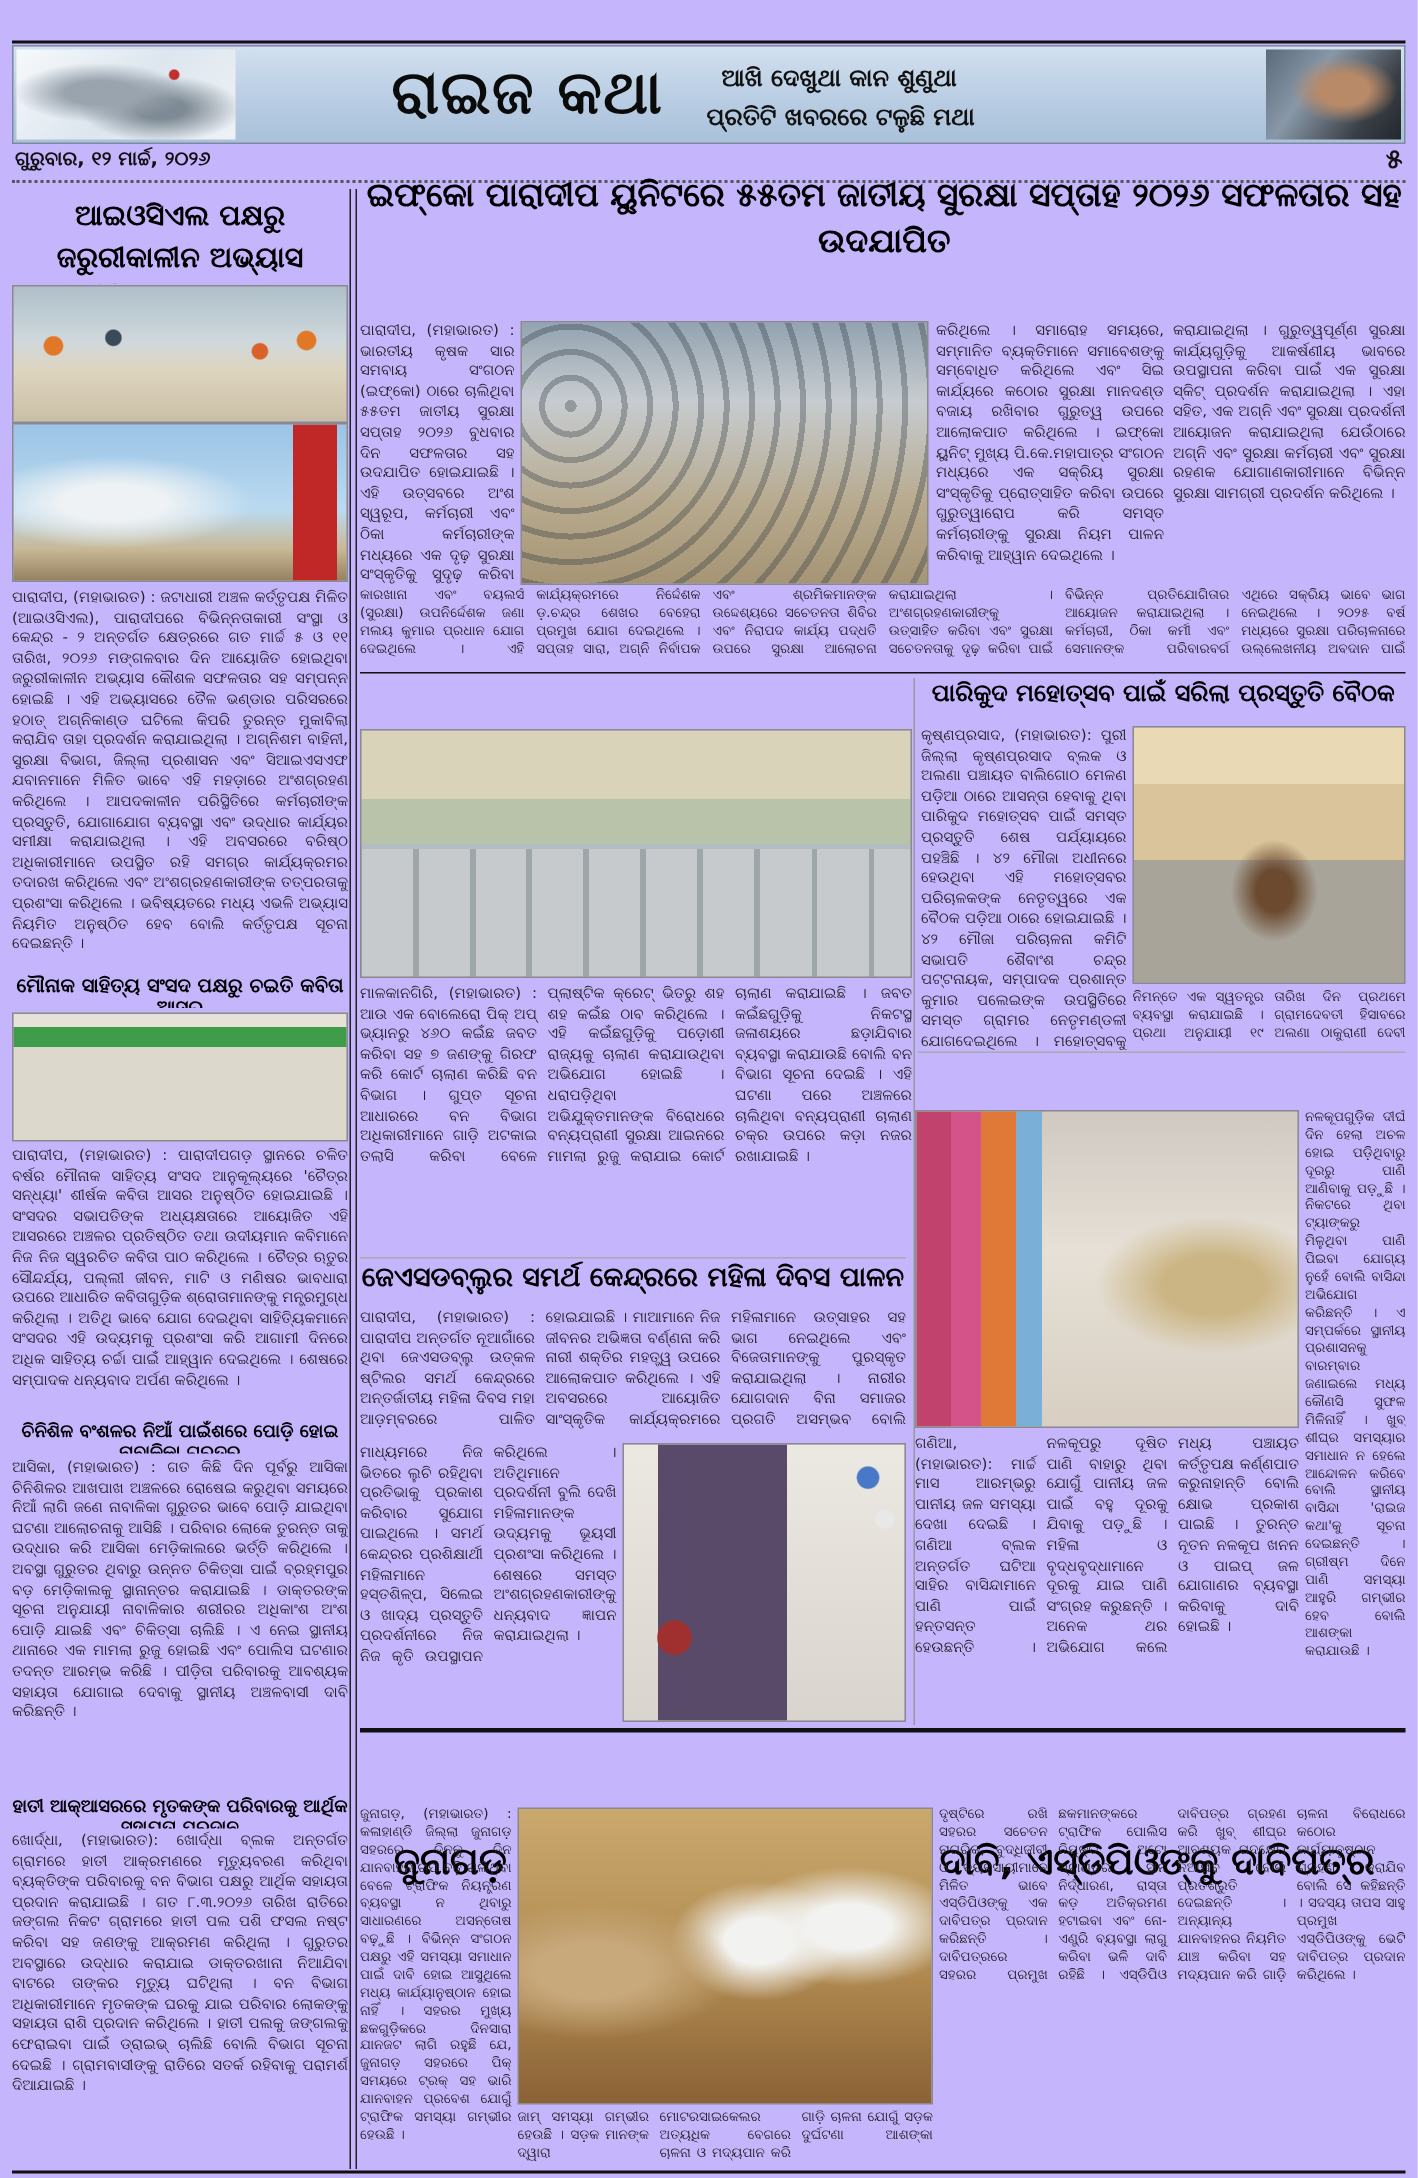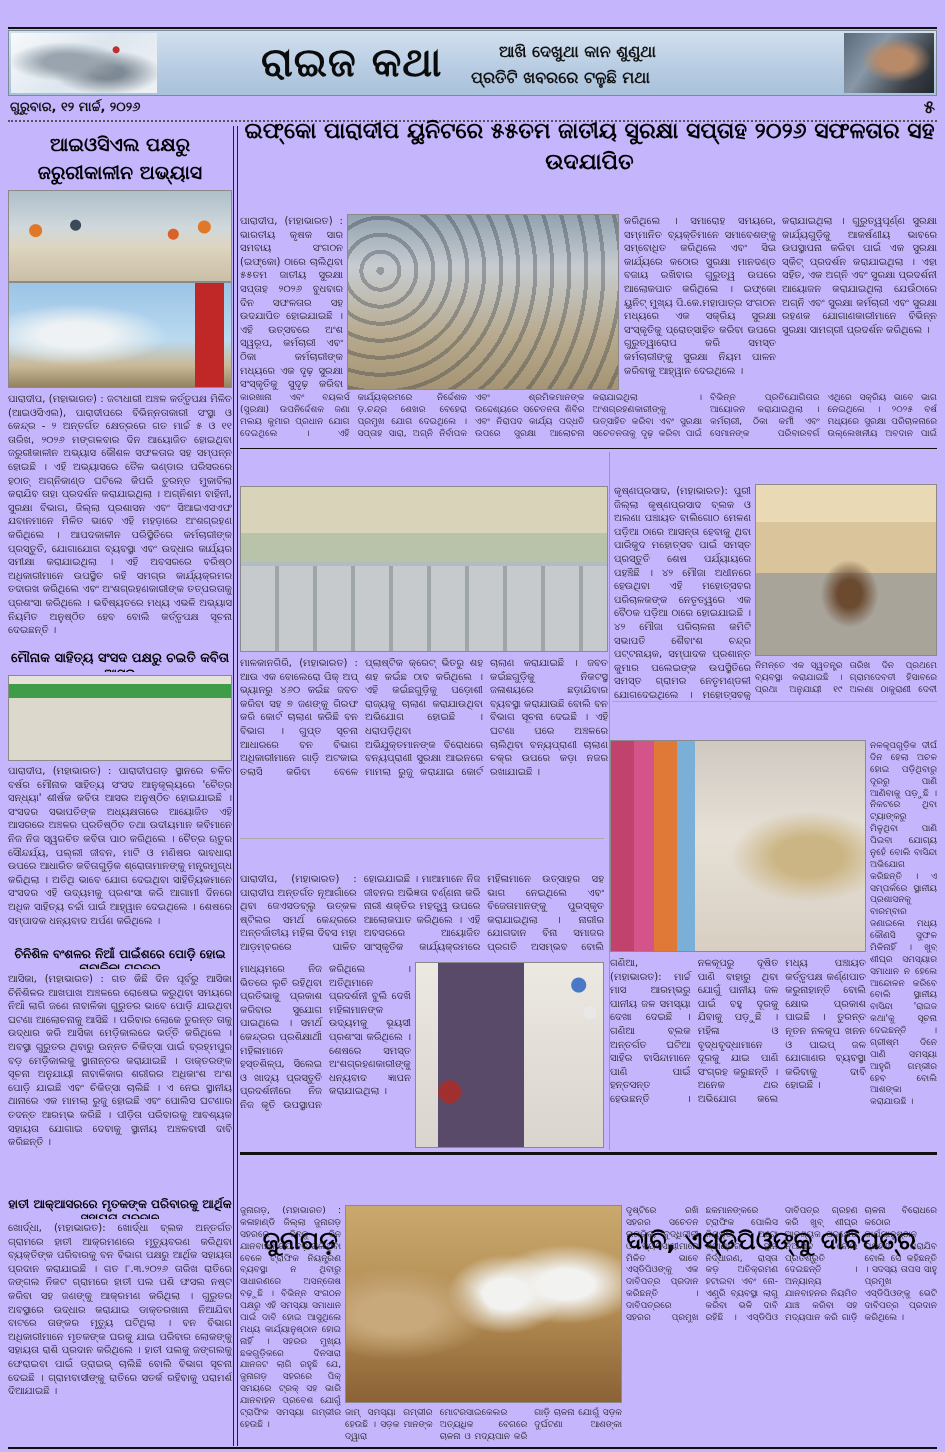--- a/index.html
+++ b/index.html
@@ -81,21 +81,21 @@
 </style>
 </head>
 <body>
 
 <div id="page">
 
   <div class="abs hrule" style="left:8px;top:27px;width:929px;height:2px;"></div>
   <div class="abs" id="masthead" style="left:8px;top:30px;width:929px;height:66px;">
     <div class="abs photo ph-sketch" style="left:2px;top:2px;width:146px;height:60px;border:none;"></div>
     <div class="abs" id="masthead-title" style="left:252px;top:8px;">ରାଇଜ କଥା</div>
-    <div class="abs tagline" style="left:490px;top:11px;">ଆଖି ଦେଖୁଥା କାନ ଶୁଣୁଥା</div>
+    <div class="abs tagline" style="left:472px;top:11px;">ଆଖି ଦେଖୁଥା କାନ ଶୁଣୁଥା</div>
     <div class="abs tagline" style="left:462px;top:37px;">ପ୍ରତିଟି ଖବରରେ ଟଳୁଛି ମଥା</div>
     <div class="abs photo ph-child" style="left:835px;top:2px;width:90px;height:60px;border:none;"></div>
   </div>
 
   <div class="abs" id="dateline" style="left:10px;top:99px;text-align:center;">ଗୁରୁବାର, ୧୨ ମାର୍ଚ୍ଚ, ୨୦୨୬</div>
   <div class="abs" id="pagenum" style="left:900px;top:96px;width:35px;">୫</div>
   <div class="abs dotted" style="left:8px;top:120px;width:929px;"></div>
 
   <div class="abs vrule-double" style="left:233px;top:126px;height:1320px;"></div>
 
@@ -120,30 +120,32 @@
   <div class="abs bodytext" style="left:624px;top:214px;width:152px;height:176px;">କରିଥିଲେ । ସମାରୋହ ସମୟରେ, ସମ୍ମାନିତ ବ୍ୟକ୍ତିମାନେ ସମାବେଶଙ୍କୁ ସମ୍ବୋଧିତ କରିଥିଲେ ଏବଂ ସିଇ କାର୍ଯ୍ୟରେ କଠୋର ସୁରକ୍ଷା ମାନଦଣ୍ଡ ବଜାୟ ରଖିବାର ଗୁରୁତ୍ୱ ଉପରେ ଆଲୋକପାତ କରିଥିଲେ । ଇଫ୍କୋ ୟୁନିଟ୍ ମୁଖ୍ୟ ପି.କେ.ମହାପାତ୍ର ସଂଗଠନ ମଧ୍ୟରେ ଏକ ସକ୍ରିୟ ସୁରକ୍ଷା ସଂସ୍କୃତିକୁ ପ୍ରୋତ୍ସାହିତ କରିବା ଉପରେ ଗୁରୁତ୍ୱାରୋପ କରି ସମସ୍ତ କର୍ମଚାରୀଙ୍କୁ ସୁରକ୍ଷା ନିୟମ ପାଳନ କରିବାକୁ ଆହ୍ୱାନ ଦେଇଥିଲେ ।</div>
   <div class="abs bodytext" style="left:782px;top:214px;width:155px;height:176px;">କରାଯାଇଥିଲା । ଗୁରୁତ୍ୱପୂର୍ଣ୍ଣ ସୁରକ୍ଷା କାର୍ଯ୍ୟଗୁଡ଼ିକୁ ଆକର୍ଷଣୀୟ ଭାବରେ ଉପସ୍ଥାପନା କରିବା ପାଇଁ ଏକ ସୁରକ୍ଷା ସ୍କିଟ୍ ପ୍ରଦର୍ଶନ କରାଯାଇଥିଲା । ଏହା ସହିତ, ଏକ ଅଗ୍ନି ଏବଂ ସୁରକ୍ଷା ପ୍ରଦର୍ଶନୀ ଆୟୋଜନ କରାଯାଇଥିଲା ଯେଉଁଠାରେ ଅଗ୍ନି ଏବଂ ସୁରକ୍ଷା କର୍ମଚାରୀ ଏବଂ ସୁରକ୍ଷା ରହଣକ ଯୋଗାଣକାରୀମାନେ ବିଭିନ୍ନ ସୁରକ୍ଷା ସାମଗ୍ରୀ ପ୍ରଦର୍ଶନ କରିଥିଲେ ।</div>
   <div class="abs bodytext small cols6" style="left:240px;top:392px;width:697px;height:54px;">କାରଖାନା ଏବଂ ବୟଲର୍ସ (ସୁରକ୍ଷା) ଉପନିର୍ଦ୍ଦେଶକ ଜଣା ମଲୟ କୁମାର ପ୍ରଧାନ ଯୋଗ ଦେଇଥିଲେ । ଏହି କାର୍ଯ୍ୟକ୍ରମରେ ନିର୍ଦ୍ଦେଶକ ଡ଼.ଚନ୍ଦ୍ର ଶେଖର ବେହେରା ପ୍ରମୁଖ ଯୋଗ ଦେଇଥିଲେ । ସପ୍ତାହ ସାରା, ଅଗ୍ନି ନିର୍ବାପକ ଏବଂ ଶ୍ରମିକମାନଙ୍କ ଉଦ୍ଦେଶ୍ୟରେ ସଚେତନତା ଶିବିର ଏବଂ ନିରାପଦ କାର୍ଯ୍ୟ ପଦ୍ଧତି ଉପରେ ସୁରକ୍ଷା ଆଲୋଚନା କରାଯାଇଥିଲା । ଅଂଶଗ୍ରହଣକାରୀଙ୍କୁ ଉତ୍ସାହିତ କରିବା ଏବଂ ସୁରକ୍ଷା ସଚେତନତାକୁ ଦୃଢ଼ କରିବା ପାଇଁ ବିଭିନ୍ନ ପ୍ରତିଯୋଗିତାର ଆୟୋଜନ କରାଯାଇଥିଲା । କର୍ମଚାରୀ, ଠିକା କର୍ମୀ ଏବଂ ସେମାନଙ୍କ ପରିବାରବର୍ଗ ଏଥିରେ ସକ୍ରିୟ ଭାବେ ଭାଗ ନେଇଥିଲେ । ୨୦୨୫ ବର୍ଷ ମଧ୍ୟରେ ସୁରକ୍ଷା ପରିଚାଳନାରେ ଉଲ୍ଲେଖନୀୟ ଅବଦାନ ପାଇଁ ଠିକା କର୍ମଚାରୀ ଏବଂ ୫୫ତମ ଜାତୀୟ ସୁରକ୍ଷା ସପ୍ତାହ ୨୦୨୬ର ସଫଳତାର ସହିତ ଆୟୋଜନ କରିବାରେ ସହଯୋଗ କରିଥିବା ବ୍ୟକ୍ତିବିଶେଷଙ୍କୁ ମଧ୍ୟ ସମ୍ମାନିତ କରାଯାଇ ପ୍ରଶଂସା କରାଯାଇଥିଲା ।</div>
   <div class="abs hrule" style="left:240px;top:448px;width:697px;height:1px;"></div>
 
   <div class="abs vrule" style="left:609px;top:452px;height:698px;"></div>
 
   <div class="abs photo ph-turtles" style="left:240px;top:486px;width:368px;height:166px;"></div>
   <div class="abs bodytext cols3" style="left:240px;top:656px;width:368px;height:182px;">ମାଳକାନଗିରି, (ମହାଭାରତ) : ଆଉ ଏକ ବୋଲେରୋ ପିକ୍ ଅପ୍ ଭ୍ୟାନରୁ ୪୬୦ କଇଁଛ ଜବତ କରିବା ସହ ୭ ଜଣଙ୍କୁ ଗିରଫ କରି କୋର୍ଟ ଚାଲାଣ କରିଛି ବନ ବିଭାଗ । ଗୁପ୍ତ ସୂଚନା ଆଧାରରେ ବନ ବିଭାଗ ଅଧିକାରୀମାନେ ଗାଡ଼ି ଅଟକାଇ ତଲାସି କରିବା ବେଳେ ପ୍ଲାଷ୍ଟିକ କ୍ରେଟ୍ ଭିତରୁ ଶହ ଶହ କଇଁଛ ଠାବ କରିଥିଲେ । ଏହି କଇଁଛଗୁଡ଼ିକୁ ପଡ଼ୋଶୀ ରାଜ୍ୟକୁ ଚାଲାଣ କରାଯାଉଥିବା ଅଭିଯୋଗ ହୋଇଛି । ଧରାପଡ଼ିଥିବା ଅଭିଯୁକ୍ତମାନଙ୍କ ବିରୋଧରେ ବନ୍ୟପ୍ରାଣୀ ସୁରକ୍ଷା ଆଇନରେ ମାମଲା ରୁଜୁ କରାଯାଇ କୋର୍ଟ ଚାଲାଣ କରାଯାଇଛି । ଜବତ କଇଁଛଗୁଡ଼ିକୁ ନିକଟସ୍ଥ ଜଳାଶୟରେ ଛଡ଼ାଯିବାର ବ୍ୟବସ୍ଥା କରାଯାଉଛି ବୋଲି ବନ ବିଭାଗ ସୂଚନା ଦେଇଛି । ଏହି ଘଟଣା ପରେ ଅଞ୍ଚଳରେ ଚାଲିଥିବା ବନ୍ୟପ୍ରାଣୀ ଚାଲାଣ ଚକ୍ର ଉପରେ କଡ଼ା ନଜର ରଖାଯାଇଛି ।</div>
 
+  <div class="abs headline" style="left:614px;top:452px;width:323px;height:28px;font-size:16px;">ପାରିକୁଦ ମହୋତ୍ସବ ପାଇଁ ସରିଲା ପ୍ରସ୍ତୁତି ବୈଠକ</div>
   <div class="abs bodytext" style="left:614px;top:484px;width:137px;height:216px;">କୃଷ୍ଣପ୍ରସାଦ, (ମହାଭାରତ): ପୁରୀ ଜିଲ୍ଲା କୃଷ୍ଣପ୍ରସାଦ ବ୍ଲକ ଓ ଅଲଣା ପଞ୍ଚାୟତ ବାଲିଗୋଠ ମେଳଣ ପଡ଼ିଆ ଠାରେ ଆସନ୍ତା ହେବାକୁ ଥିବା ପାରିକୁଦ ମହୋତ୍ସବ ପାଇଁ ସମସ୍ତ ପ୍ରସ୍ତୁତି ଶେଷ ପର୍ଯ୍ୟାୟରେ ପହଞ୍ଚିଛି । ୪୨ ମୌଜା ଅଧୀନରେ ହେଉଥିବା ଏହି ମହୋତ୍ସବର ପରିଚାଳକଙ୍କ ନେତୃତ୍ୱରେ ଏକ ବୈଠକ ପଡ଼ିଆ ଠାରେ ହୋଇଯାଇଛି । ୪୨ ମୌଜା ପରିଚାଳନା କମିଟି ସଭାପତି ଶୈବାଂଶ ଚନ୍ଦ୍ର ପଟ୍ଟନାୟକ, ସମ୍ପାଦକ ପ୍ରଶାନ୍ତ କୁମାର ପଲେଇଙ୍କ ଉପସ୍ଥିତିରେ ସମସ୍ତ ଗ୍ରାମର ନେତୃମଣ୍ଡଳୀ ଯୋଗଦେଇଥିଲେ । ମହୋତ୍ସବକୁ ଶୃଙ୍ଖଳିତ ଭାବେ ସମାପନ କରାଯିବ ଏ ନେଇ ଆଲୋଚନା କରାଯାଇଥିଲା । ଶୃଙ୍ଖଳାଗତ କାର୍ଯ୍ୟାନୁଷ୍ଠାନ ପାଇଁ କୃଷ୍ଣପ୍ରସାଦ ଥାନାର ଯୋଗଦାନ, ସ୍ୱାସ୍ଥ୍ୟସେବା ଯୋଗାଇ ଦେବା ପାଇଁ ଅସ୍ଥାୟୀ ସ୍ୱାସ୍ଥ୍ୟସେବା ଶିବିର, ଅଗ୍ନିଶମ ବିଭାଗ ଓ ବ୍ୟବସାୟୀମାନଙ୍କ ସହଯୋଗ ନିଆଯିବ ।</div>
   <div class="abs photo ph-parikud" style="left:755px;top:484px;width:182px;height:172px;"></div>
   <div class="abs bodytext small cols2" style="left:755px;top:660px;width:182px;height:40px;">ନିମନ୍ତେ ଏକ ସ୍ୱତନ୍ତ୍ର ବ୍ୟବସ୍ଥା କରାଯାଇଛି । ପ୍ରଥା ଅନୁଯାୟୀ ୧୯ ତାରିଖ ଦିନ ପ୍ରଥମେ ଗ୍ରାମଦେବତୀ ହିସାବରେ ଅଲଣା ଠାକୁରାଣୀ ଦେବୀ ପଡ଼ିଆ ମଧ୍ୟକୁ ଆଗମନ କରିବେ । ତା ପରେ ଭିନ୍ନ ଭିନ୍ନ ଗ୍ରାମର ଦେବାଦେବୀ ପଡ଼ିଆରେ ଏକତ୍ର ହେବେ ଏବଂ ନବା ଭସାଣଯାତ୍ରା ଦେଖି ଅଞ୍ଚଳବାସୀ ଆନନ୍ଦିତ ହେବେ ।</div>
 
   <div class="abs hrule" style="left:612px;top:701px;width:325px;height:1px;background:#aaa;"></div>
   <div class="abs photo ph-sarees" style="left:610px;top:740px;width:256px;height:212px;"></div>
   <div class="abs bodytext small" style="left:870px;top:740px;width:67px;height:410px;">ନଳକୂପଗୁଡ଼ିକ ଦୀର୍ଘ ଦିନ ହେଲା ଅଚଳ ହୋଇ ପଡ଼ିଥିବାରୁ ଦୂରରୁ ପାଣି ଆଣିବାକୁ ପଡ଼ୁଛି । ନିକଟରେ ଥିବା ଟ୍ୟାଙ୍କରୁ ମିଳୁଥିବା ପାଣି ପିଇବା ଯୋଗ୍ୟ ନୁହେଁ ବୋଲି ବାସିନ୍ଦା ଅଭିଯୋଗ କରିଛନ୍ତି । ଏ ସମ୍ପର୍କରେ ସ୍ଥାନୀୟ ପ୍ରଶାସନକୁ ବାରମ୍ବାର ଜଣାଇଲେ ମଧ୍ୟ କୌଣସି ସୁଫଳ ମିଳିନାହିଁ । ଖୁବ୍ ଶୀଘ୍ର ସମସ୍ୟାର ସମାଧାନ ନ ହେଲେ ଆନ୍ଦୋଳନ କରିବେ ବୋଲି ସ୍ଥାନୀୟ ବାସିନ୍ଦା 'ରାଇଜ କଥା'କୁ ସୂଚନା ଦେଇଛନ୍ତି । ଗ୍ରୀଷ୍ମ ଦିନେ ପାଣି ସମସ୍ୟା ଆହୁରି ଗମ୍ଭୀର ହେବ ବୋଲି ଆଶଙ୍କା କରାଯାଉଛି ।</div>
   <div class="abs bodytext cols3" style="left:610px;top:956px;width:256px;height:194px;">ଗଣିଆ, (ମହାଭାରତ): ମାର୍ଚ୍ଚ ମାସ ଆରମ୍ଭରୁ ପାନୀୟ ଜଳ ସମସ୍ୟା ଦେଖା ଦେଇଛି । ଗଣିଆ ବ୍ଲକ ଅନ୍ତର୍ଗତ ଘଟିଆ ସାହିର ବାସିନ୍ଦାମାନେ ପାଣି ପାଇଁ ହନ୍ତସନ୍ତ ହେଉଛନ୍ତି । ନଳକୂପରୁ ଦୂଷିତ ପାଣି ବାହାରୁ ଥିବା ଯୋଗୁଁ ପାନୀୟ ଜଳ ପାଇଁ ବହୁ ଦୂରକୁ ଯିବାକୁ ପଡ଼ୁଛି । ମହିଳା ଓ ବୃଦ୍ଧବୃଦ୍ଧାମାନେ ଦୂରକୁ ଯାଇ ପାଣି ସଂଗ୍ରହ କରୁଛନ୍ତି । ଅନେକ ଥର ଅଭିଯୋଗ କଲେ ମଧ୍ୟ ପଞ୍ଚାୟତ କର୍ତ୍ତୃପକ୍ଷ କର୍ଣ୍ଣପାତ କରୁନାହାନ୍ତି ବୋଲି କ୍ଷୋଭ ପ୍ରକାଶ ପାଇଛି । ତୁରନ୍ତ ନୂତନ ନଳକୂପ ଖନନ ଓ ପାଇପ୍ ଜଳ ଯୋଗାଣର ବ୍ୟବସ୍ଥା କରିବାକୁ ଦାବି ହୋଇଛି ।</div>
 
   <div class="abs hrule" style="left:240px;top:838px;width:364px;height:1px;background:#aaa;"></div>
+  <div class="abs headline" style="left:240px;top:841px;width:364px;height:28px;font-size:18px;">ଜେଏସଡବ୍ଲୁର ସମର୍ଥ କେନ୍ଦ୍ରରେ ମହିଳା ଦିବସ ପାଳନ</div>
   <div class="abs bodytext cols3" style="left:240px;top:872px;width:364px;height:86px;">ପାରାଦୀପ, (ମହାଭାରତ) : ପାରାଦୀପ ଅନ୍ତର୍ଗତ ନୂଆଗାଁରେ ଥିବା ଜେଏସଡବ୍ଲୁ ଉତ୍କଳ ଷ୍ଟିଲର ସମର୍ଥ କେନ୍ଦ୍ରରେ ଅନ୍ତର୍ଜାତୀୟ ମହିଳା ଦିବସ ମହା ଆଡ଼ମ୍ବରରେ ପାଳିତ ହୋଇଯାଇଛି । ମାଆମାନେ ନିଜ ଜୀବନର ଅଭିଜ୍ଞତା ବର୍ଣ୍ଣନା କରି ନାରୀ ଶକ୍ତିର ମହତ୍ତ୍ୱ ଉପରେ ଆଲୋକପାତ କରିଥିଲେ । ଏହି ଅବସରରେ ଆୟୋଜିତ ସାଂସ୍କୃତିକ କାର୍ଯ୍ୟକ୍ରମରେ ମହିଳାମାନେ ଉତ୍ସାହର ସହ ଭାଗ ନେଇଥିଲେ ଏବଂ ବିଜେତାମାନଙ୍କୁ ପୁରସ୍କୃତ କରାଯାଇଥିଲା । ନାରୀର ଯୋଗଦାନ ବିନା ସମାଜର ପ୍ରଗତି ଅସମ୍ଭବ ବୋଲି ବକ୍ତାମାନେ ମତ ପ୍ରକାଶ ପାଇଥିଲେ ।</div>
   <div class="abs bodytext cols2" style="left:240px;top:962px;width:171px;height:188px;">ମାଧ୍ୟମରେ ନିଜ ଭିତରେ ଲୁଚି ରହିଥିବା ପ୍ରତିଭାକୁ ପ୍ରକାଶ କରିବାର ସୁଯୋଗ ପାଇଥିଲେ । ସମର୍ଥ କେନ୍ଦ୍ରର ପ୍ରଶିକ୍ଷାର୍ଥୀ ମହିଳାମାନେ ହସ୍ତଶିଳ୍ପ, ସିଲେଇ ଓ ଖାଦ୍ୟ ପ୍ରସ୍ତୁତି ପ୍ରଦର୍ଶନୀରେ ନିଜ ନିଜ କୃତି ଉପସ୍ଥାପନ କରିଥିଲେ । ଅତିଥିମାନେ ପ୍ରଦର୍ଶନୀ ବୁଲି ଦେଖି ମହିଳାମାନଙ୍କ ଉଦ୍ୟମକୁ ଭୂୟସୀ ପ୍ରଶଂସା କରିଥିଲେ । ଶେଷରେ ସମସ୍ତ ଅଂଶଗ୍ରହଣକାରୀଙ୍କୁ ଧନ୍ୟବାଦ ଜ୍ଞାପନ କରାଯାଇଥିଲା ।</div>
   <div class="abs photo ph-womensday" style="left:415px;top:962px;width:189px;height:186px;"></div>
 
   <div class="abs hrule" style="left:240px;top:1152px;width:697px;height:3px;"></div>
   <div class="abs headline" style="left:242px;top:1226px;width:695px;height:42px;font-size:25px;">ଜୁନାଗଡ଼ ସହରରେ ଟ୍ରାଫିକ ନିୟନ୍ତ୍ରଣ ଦାବି, ଏସ୍‌ଡିପିଓଙ୍କୁ ଦାବିପତ୍ର</div>
   <div class="abs bodytext small" style="left:240px;top:1205px;width:101px;height:243px;">ଜୁନାଗଡ଼, (ମହାଭାରତ) : କଳାହାଣ୍ଡି ଜିଲ୍ଲା ଜୁନାଗଡ଼ ସହରରେ ଦିନକୁ ଦିନ ଯାନବାହନ ଚାପ ବଢ଼ି ଚାଲିଥିବା ବେଳେ ଟ୍ରାଫିକ ନିୟନ୍ତ୍ରଣ ବ୍ୟବସ୍ଥା ନ ଥିବାରୁ ସାଧାରଣରେ ଅସନ୍ତୋଷ ବଢ଼ୁଛି । ବିଭିନ୍ନ ସଂଗଠନ ପକ୍ଷରୁ ଏହି ସମସ୍ୟା ସମାଧାନ ପାଇଁ ଦାବି ହୋଇ ଆସୁଥିଲେ ମଧ୍ୟ କାର୍ଯ୍ୟାନୁଷ୍ଠାନ ହୋଇ ନାହିଁ । ସହରର ମୁଖ୍ୟ ଛକଗୁଡ଼ିକରେ ଦିନସାରା ଯାନଜଟ ଲାଗି ରହୁଛି ଯେ, ଜୁନାଗଡ଼ ସହରରେ ପିକ୍ ସମୟରେ ଟ୍ରକ୍ ସହ ଭାରି ଯାନବାହନ ପ୍ରବେଶ ଯୋଗୁଁ ଟ୍ରାଫିକ ସମସ୍ୟା ଗମ୍ଭୀର ହେଉଛି ।</div>
   <div class="abs photo ph-memo" style="left:345px;top:1205px;width:277px;height:198px;"></div>
   <div class="abs bodytext small cols3" style="left:345px;top:1407px;width:277px;height:41px;">ଜାମ୍ ସମସ୍ୟା ଗମ୍ଭୀର ହେଉଛି । ସଡ଼କ ମାନଙ୍କ ଦ୍ୱାରା ମୋଟରସାଇକେଲର ଅତ୍ୟଧିକ ବେଗରେ ଚାଳନା ଓ ମଦ୍ୟପାନ କରି ଗାଡ଼ି ଚାଳନା ଯୋଗୁଁ ସଡ଼କ ଦୁର୍ଘଟଣା ଆଶଙ୍କା ବଢ଼ୁଛି ଓ ଏହାକୁ ରୋକିବା ପାଇଁ ଦାବି ହୋଇଛି ।</div>
   <div class="abs bodytext small cols4" style="left:626px;top:1205px;width:311px;height:243px;">ଦୃଷ୍ଟିରେ ରଖି ସହରର ସଚେତନ ନାଗରିକ, ବୁଦ୍ଧିଜୀବୀ ଓ ବ୍ୟବସାୟୀମାନେ ମିଳିତ ଭାବେ ଏସ୍‌ଡିପିଓଙ୍କୁ ଏକ ଦାବିପତ୍ର ପ୍ରଦାନ କରିଛନ୍ତି । ଦାବିପତ୍ରରେ ସହରର ପ୍ରମୁଖ ଛକମାନଙ୍କରେ ଟ୍ରାଫିକ ପୋଲିସ ନିଯୁକ୍ତି, ଅଟୋ ଷ୍ଟାଣ୍ଡର ସ୍ଥାନ ନିର୍ଦ୍ଧାରଣ, ରାସ୍ତା କଡ଼ ଅତିକ୍ରମଣ ହଟାଇବା ଏବଂ ନୋ-ଏଣ୍ଟ୍ରି ବ୍ୟବସ୍ଥା ଲାଗୁ କରିବା ଭଳି ଦାବି ରହିଛି । ଏସ୍‌ଡିପିଓ ଦାବିପତ୍ର ଗ୍ରହଣ କରି ଖୁବ୍ ଶୀଘ୍ର ଆବଶ୍ୟକ ପଦକ୍ଷେପ ନିଆଯିବ ବୋଲି ପ୍ରତିଶ୍ରୁତି ଦେଇଛନ୍ତି । ଅନ୍ୟାନ୍ୟ ଯାନବାହନର ନିୟମିତ ଯାଞ୍ଚ କରିବା ସହ ମଦ୍ୟପାନ କରି ଗାଡ଼ି ଚାଳନା ବିରୋଧରେ କଠୋର କାର୍ଯ୍ୟାନୁଷ୍ଠାନ ଗ୍ରହଣ କରାଯିବ ବୋଲି ସେ କହିଛନ୍ତି । ସଦସ୍ୟ ତାପସ ସାହୁ ପ୍ରମୁଖ ଏସ୍‌ଡିପିଓଙ୍କୁ ଭେଟି ଦାବିପତ୍ର ପ୍ରଦାନ କରିଥିଲେ ।</div>

